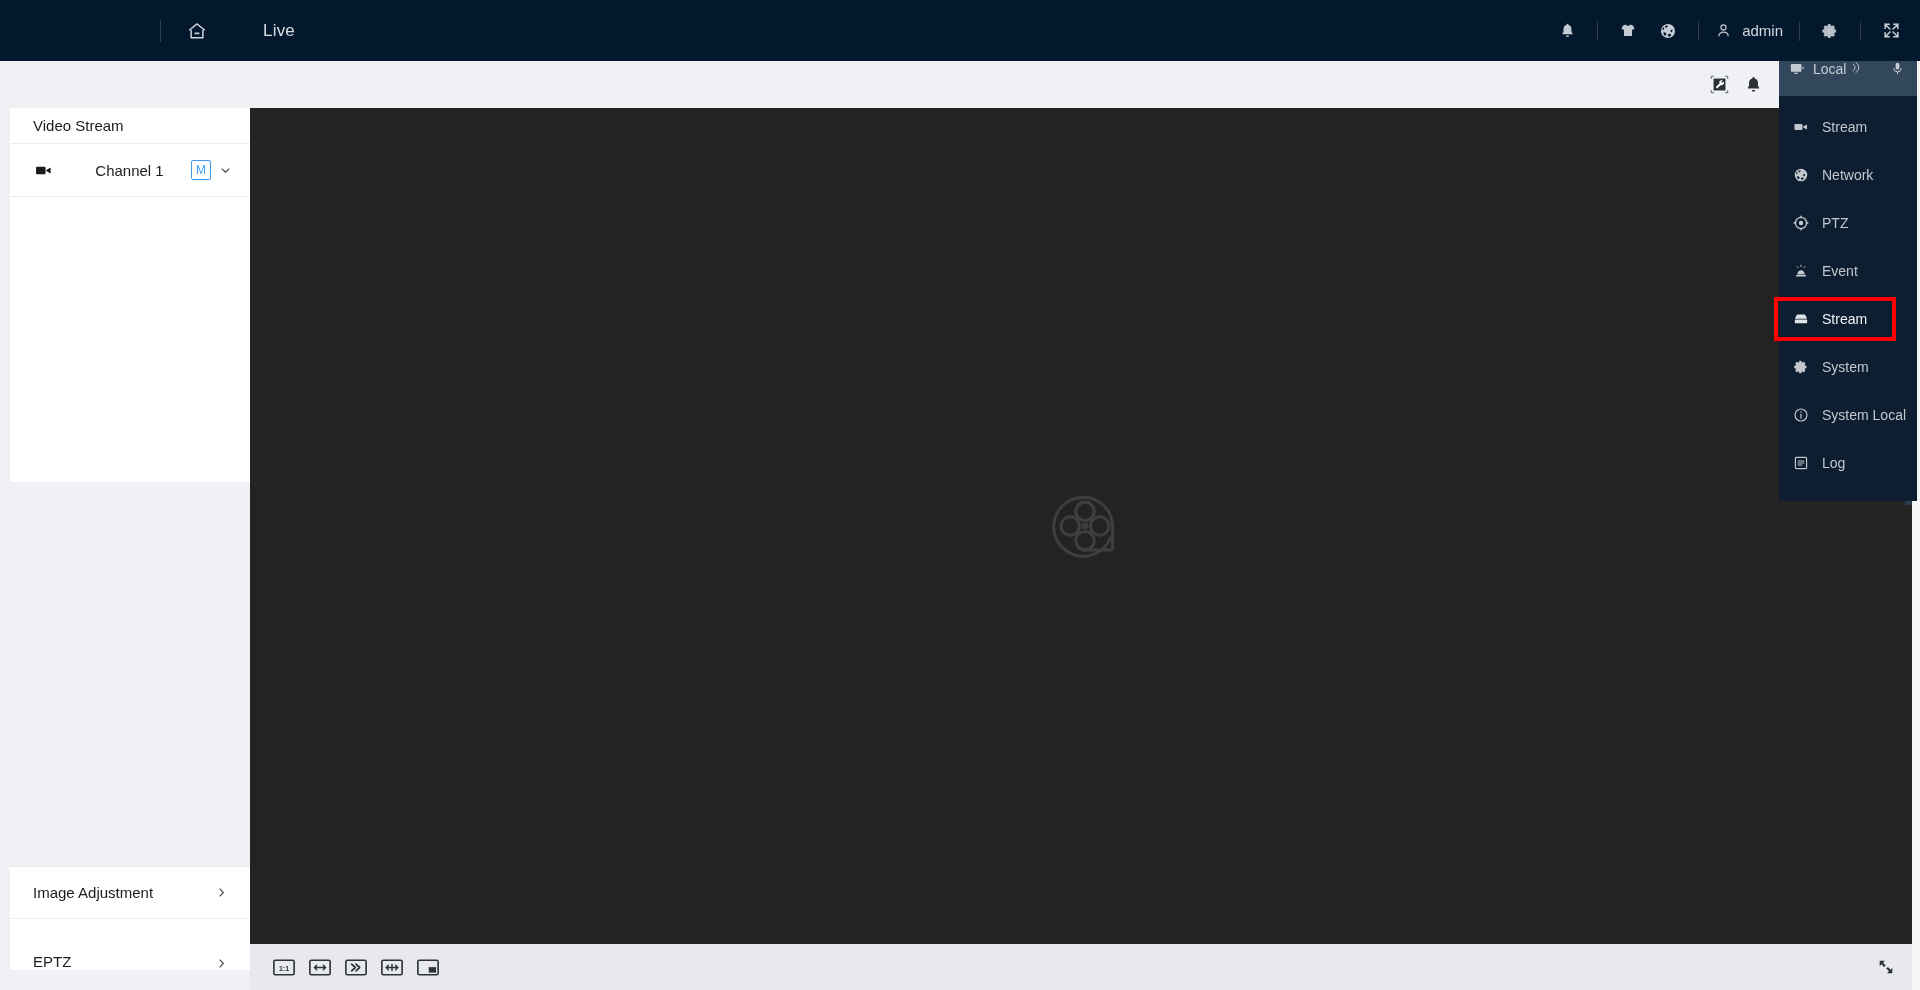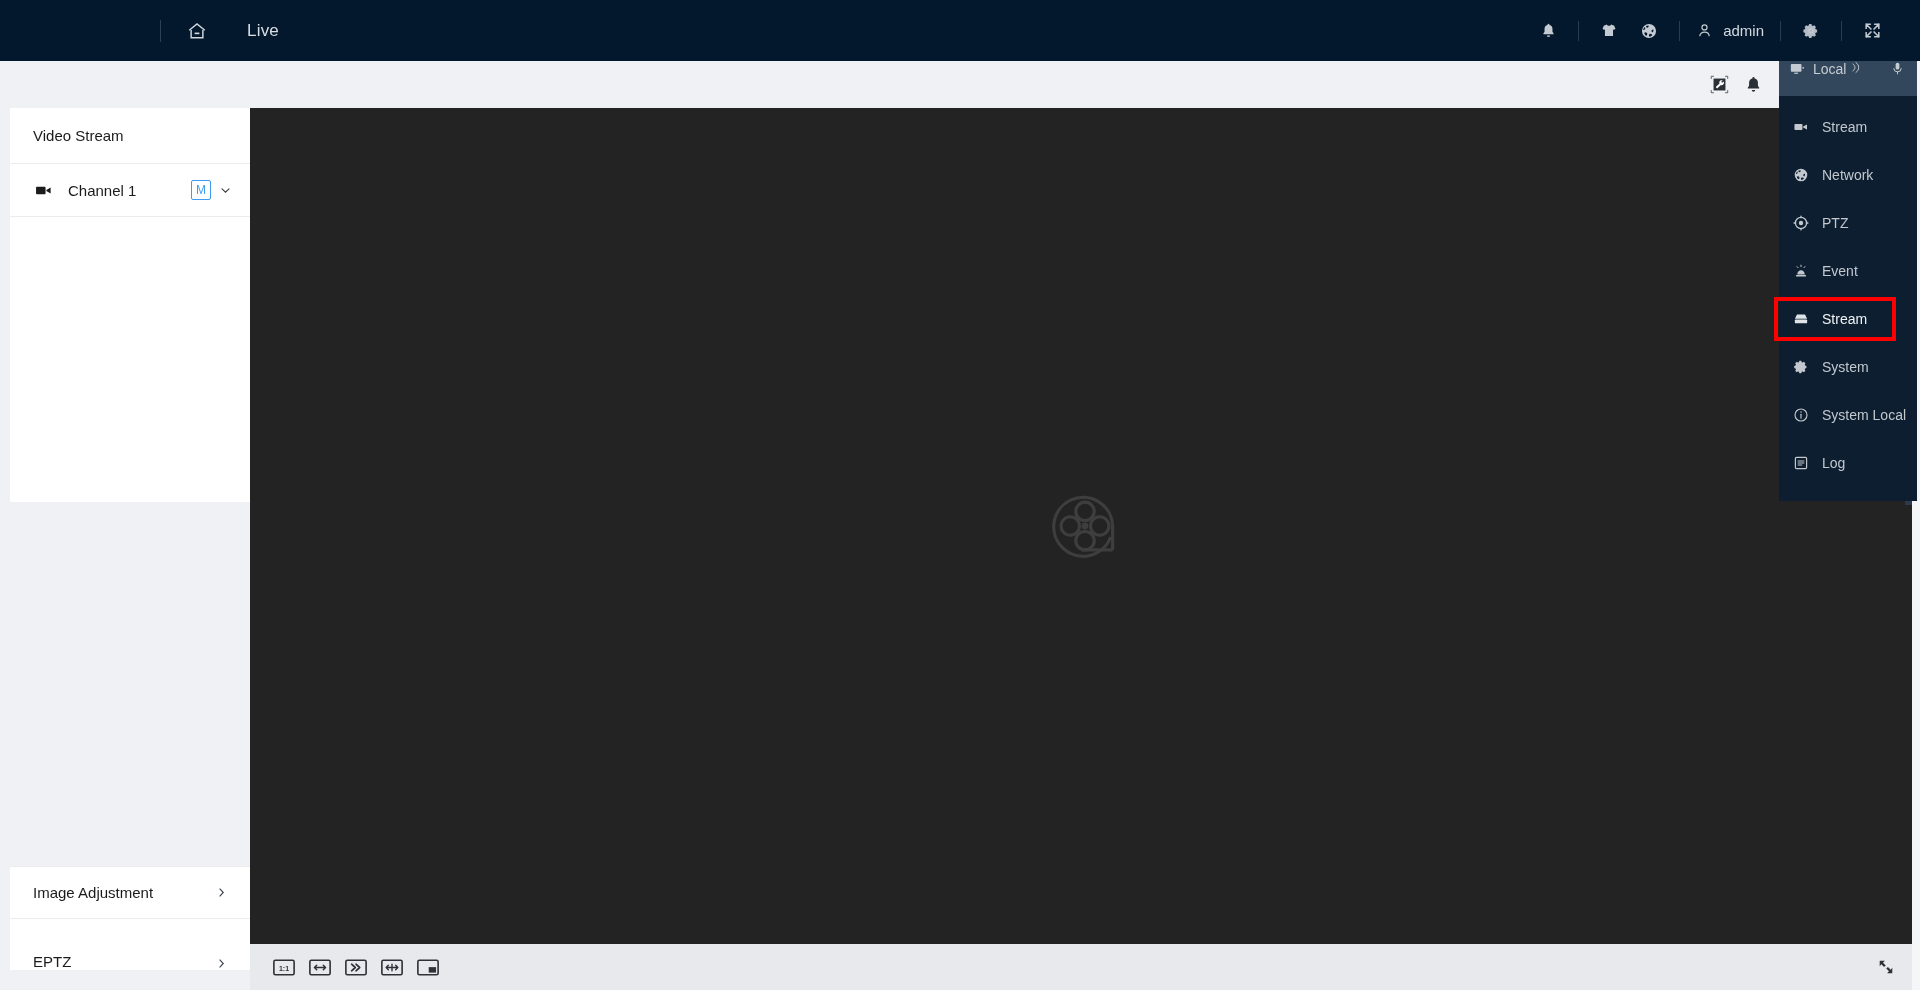--- a/index.html
+++ b/index.html
@@ -16,43 +16,43 @@
     position: absolute; left: 0; top: 0; width: 1920px; height: 61px;
     background: #04182d; display: flex; align-items: center;
   }
   .tb-divider { width: 1px; height: 22px; background: #2e4055; margin: 0 0 0 0; }
   .tb-left { display: flex; align-items: center; margin-left: 160px; gap: 0; }
   .home-btn {
     width: 44px; height: 44px; display: flex; align-items: center; justify-content: center;
     margin-left: 14px; cursor: pointer;
   }
   .tb-title {
-    color: #d9dee4; font-size: 17px; margin-left: 28px; letter-spacing: .2px;
-  }
-  .tb-right { margin-left: auto; display: flex; align-items: center; padding-right: 28px; }
+    color: #d9dee4; font-size: 17px; margin-left: 44px; letter-spacing: .2px;
+  }
+  .tb-right { margin-left: auto; display: flex; align-items: center; padding-right: 9px; }
   .tb-icon {
     width: 40px; height: 44px; display: flex; align-items: center; justify-content: center;
     cursor: pointer;
   }
   .tb-sep { width: 1px; height: 20px; background: #2b3b4d; margin: 0 10px; }
   .tb-user { display: flex; align-items: center; gap: 10px; cursor: pointer; padding: 0 6px; }
   .tb-user span { color: #d4d9df; font-size: 15px; }
   svg.ic { display: block; }
 
   
   .sidebar {
     position: absolute; left: 10px; top: 108px; width: 240px; height: 862px;
     display: flex; flex-direction: column;
   }
   .side-card { background: #ffffff; }
   .side-head {
-    height: 56px; display: flex; align-items: center; padding-left: 23px;
+    height: 36px; display: flex; align-items: center; padding-left: 23px;
     font-size: 15px; color: #1b1b1b; border-bottom: 1px solid #ececec;
   }
-  .side-list { background: #fff; flex: 0 0 auto; }
+  .side-list { background: #fff; flex: 0 0 auto; text-align: center; }
   .chan-row {
     height: 52px; display: flex; align-items: center; padding: 0 18px 0 24px;
     cursor: pointer;
   }
   .chan-ico { width: 26px; display: flex; align-items: center; color: #1b1b1b; }
   .chan-name { font-size: 15px; color: #1b1b1b; flex: 1; margin-left: 8px; }
   .m-badge {
     width: 20px; height: 20px; border: 1px solid #3d9bf0; color: #3d9bf0;
     font-size: 12px; display: flex; align-items: center; justify-content: center;
     border-radius: 2px; cursor: pointer;

